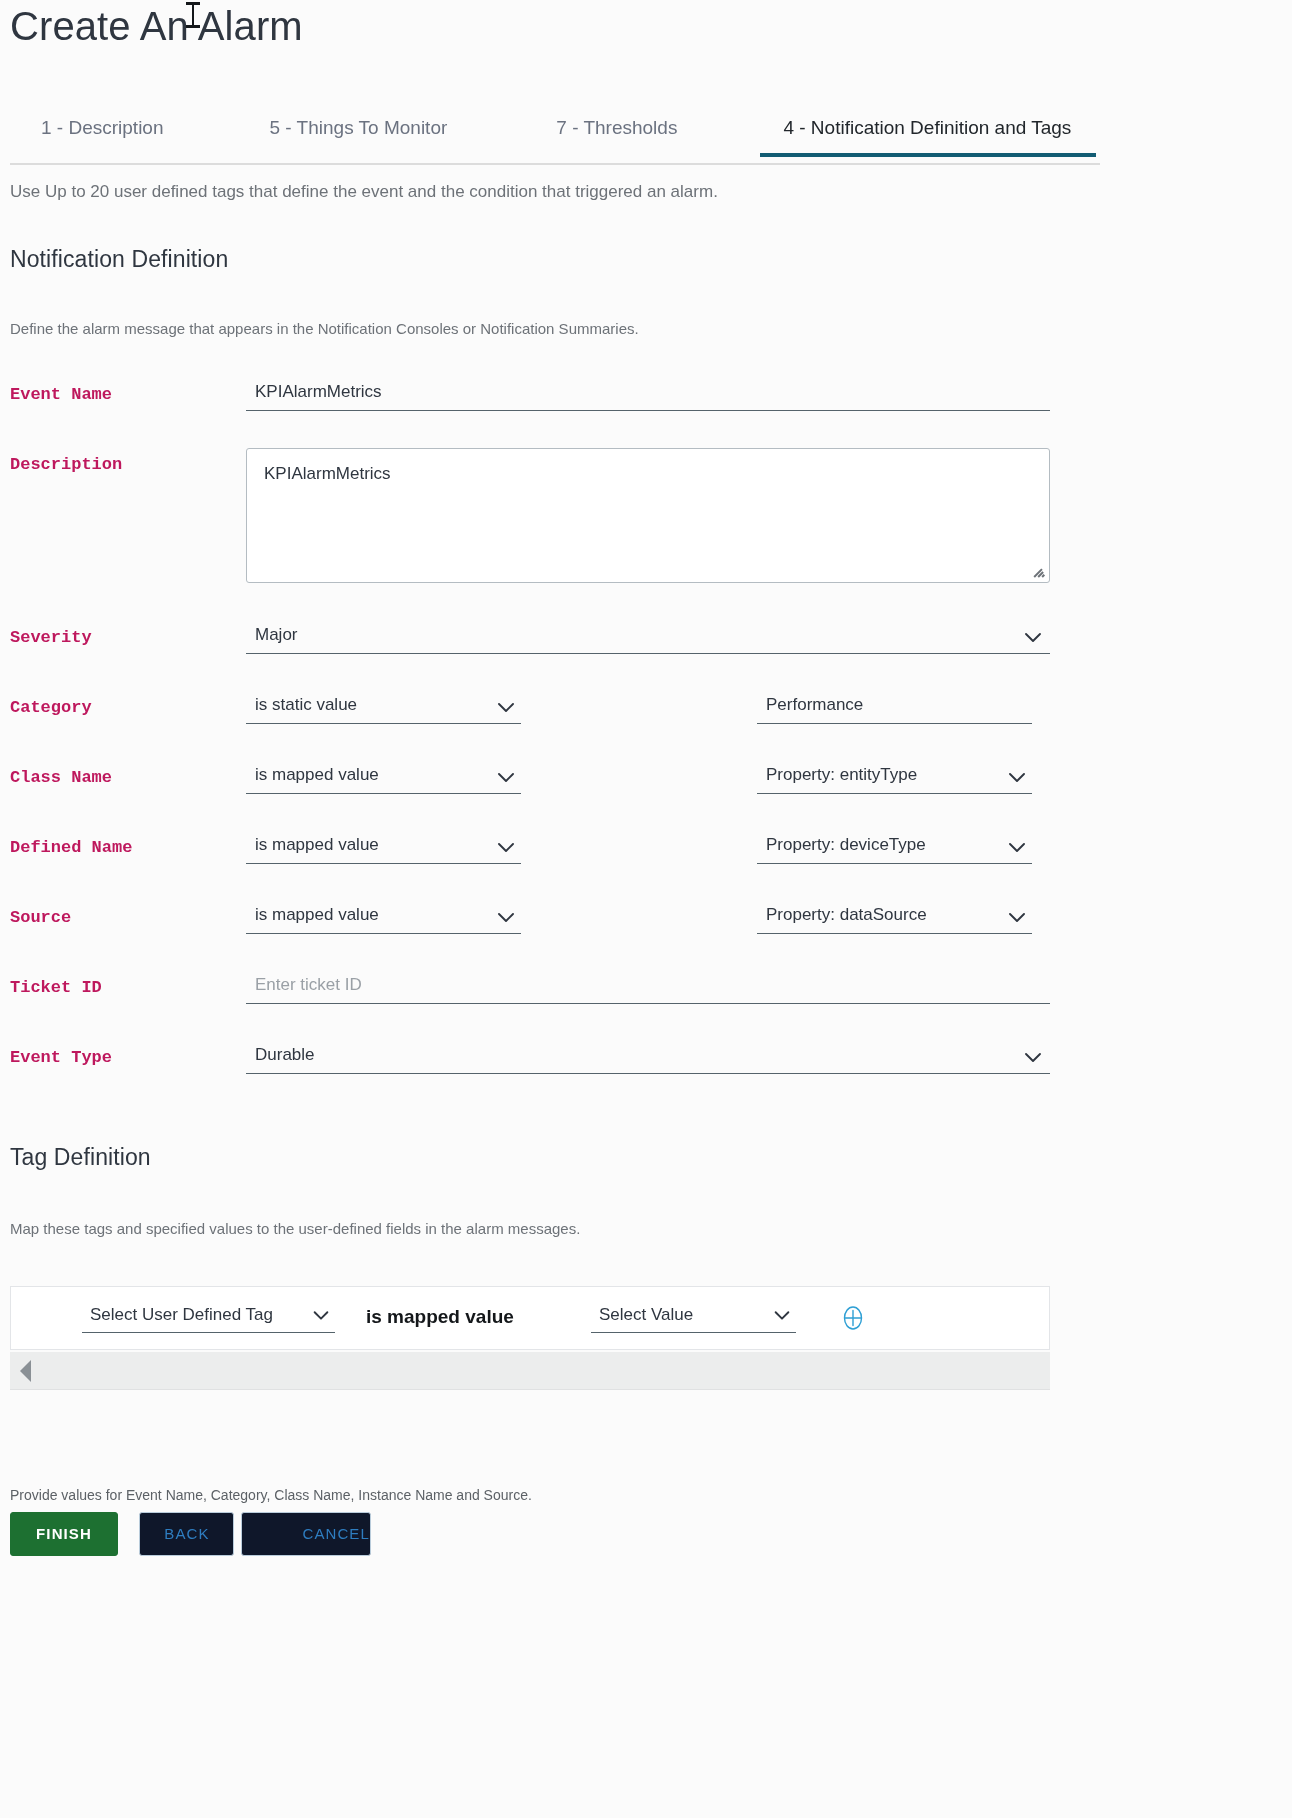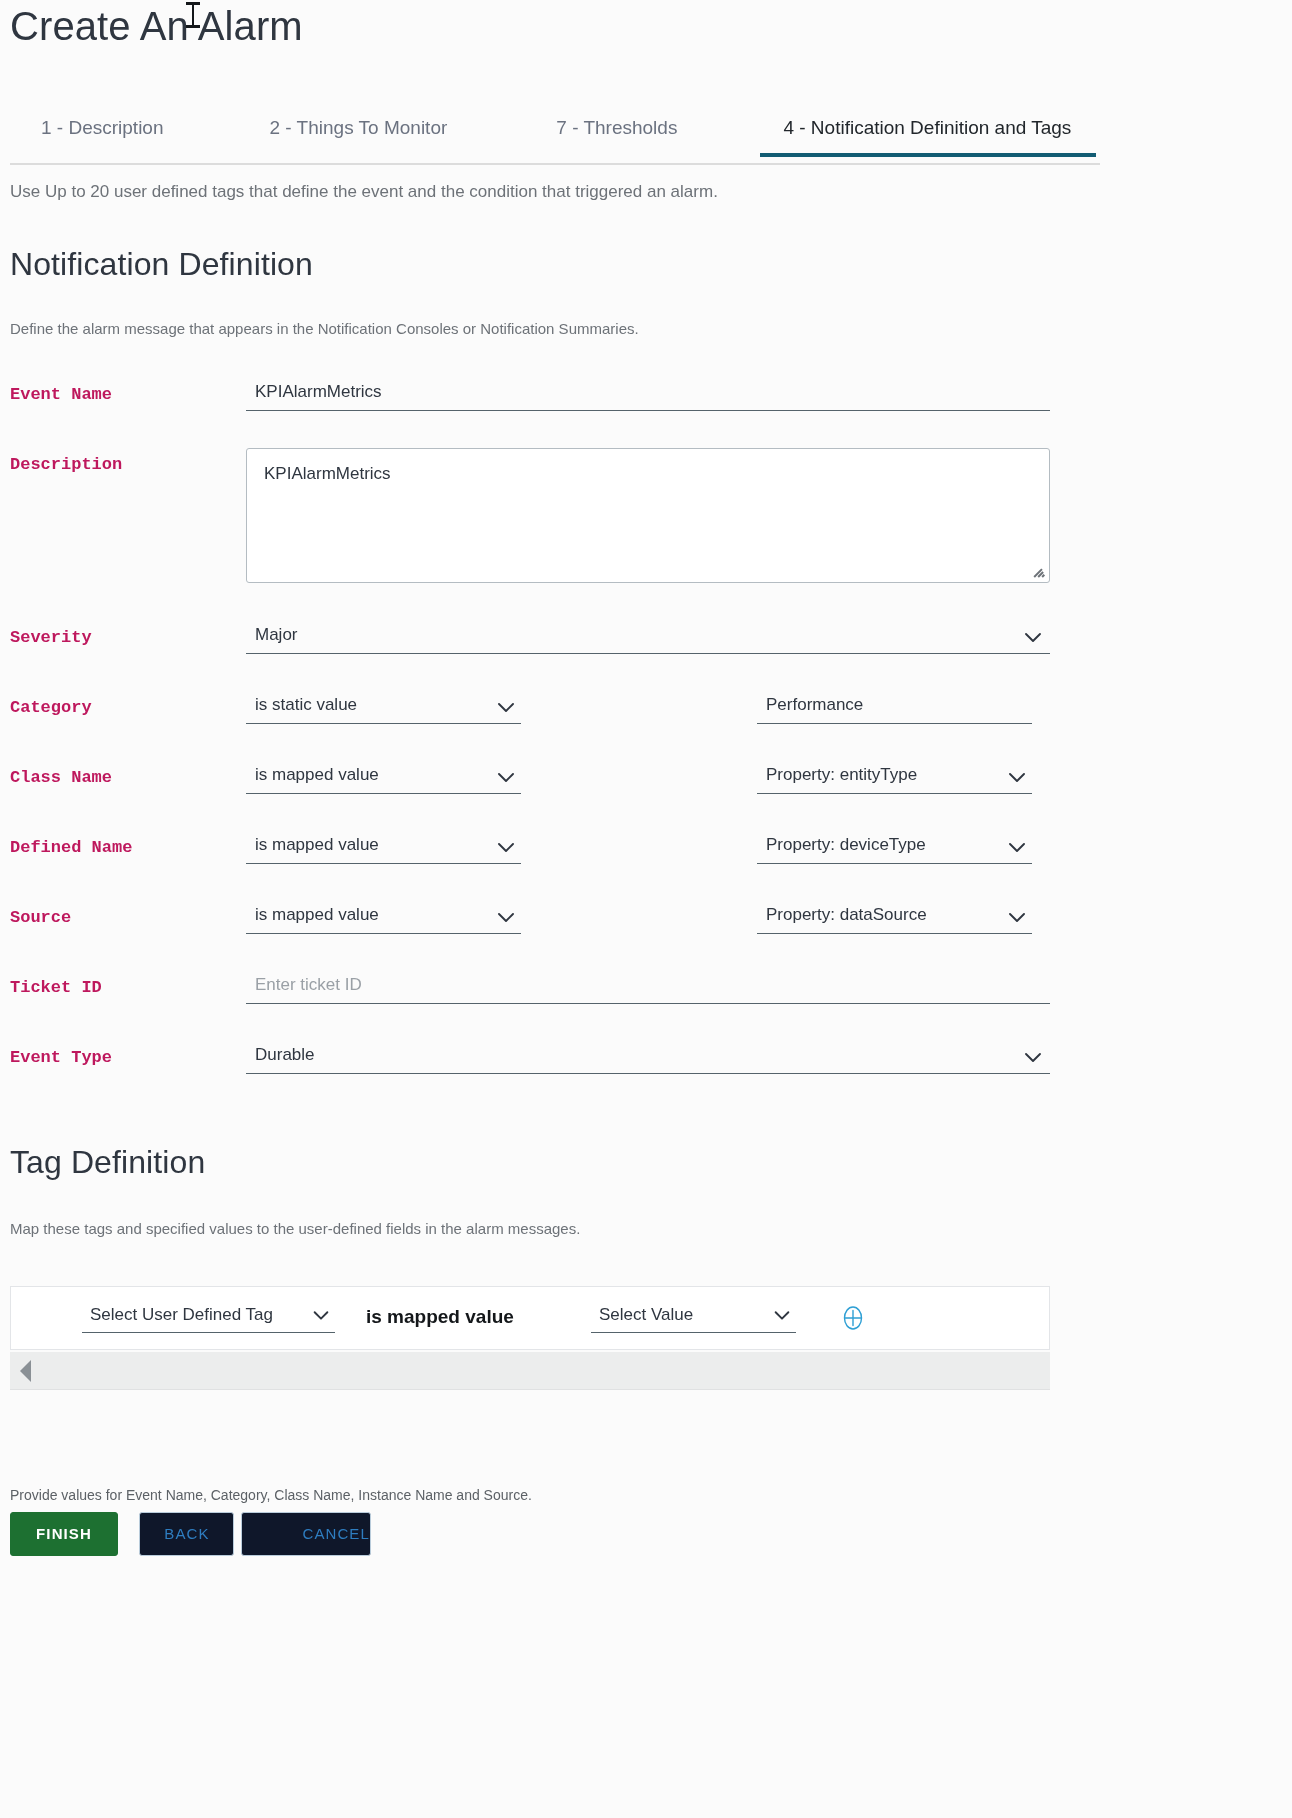--- a/index.html
+++ b/index.html
@@ -74,21 +74,21 @@
   
   .intro {
     position: absolute;
     left: 10px; top: 182px;
     font-size: 17px;
     color: #6d7278;
   }
   .section-title {
     position: absolute;
     left: 10px;
-    font-size: 32px;
+    font-size: 23px;
     font-weight: 400;
     color: #2f3640;
     letter-spacing: .1px;
   }
   .section-title.notif { top: 246px; }
   .section-title.tagdef { top: 1144px; }
 
   .section-sub {
     position: absolute;
     left: 10px;
@@ -258,21 +258,21 @@
 
   <div class="title">Create An Alarm</div>
   <div class="caret-artifact">
     <div class="top"></div>
       <div class="stem"></div>
       <div class="bot"></div>
   </div>
 
   <div class="tabs">
     <div class="tab t1">1 - Description</div>
-    <div class="tab t2">2 - Things To Monitor</div>
+    <div class="tab t2">5 - Things To Monitor</div>
     <div class="tab t3">7 - Thresholds</div>
     <div class="tab t4 active">4 - Notification Definition and Tags</div>
   </div>
 
   <div class="intro">Use Up to 20 user defined tags that define the event and the condition that triggered an alarm.</div>
 
   <div class="section-title notif">Notification Definition</div>
   <div class="section-sub notif">Define the alarm message that appears in the Notification Consoles or Notification Summaries.</div>
 
   <div class="row" style="top:381px">

